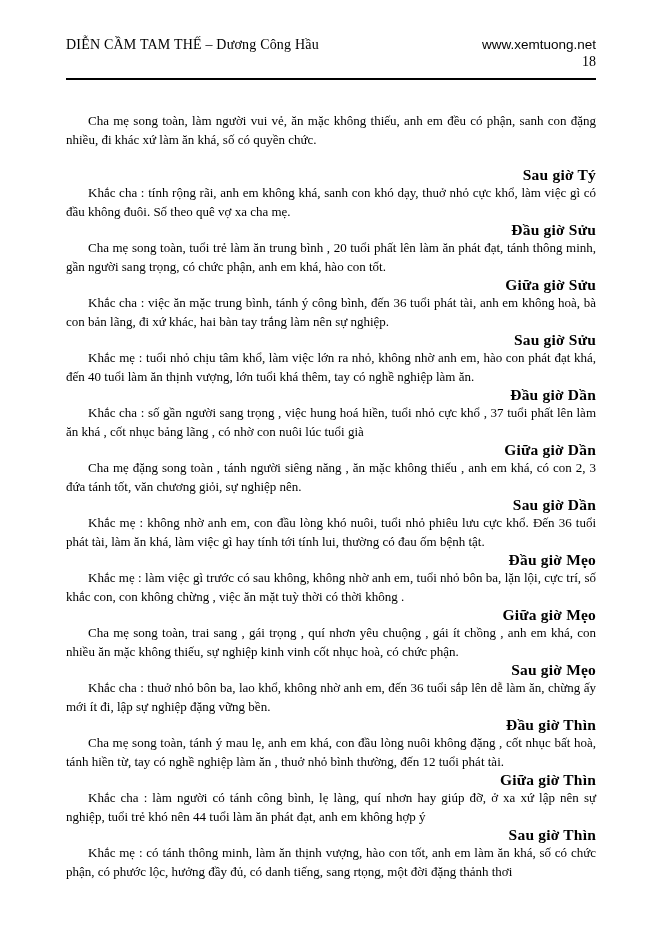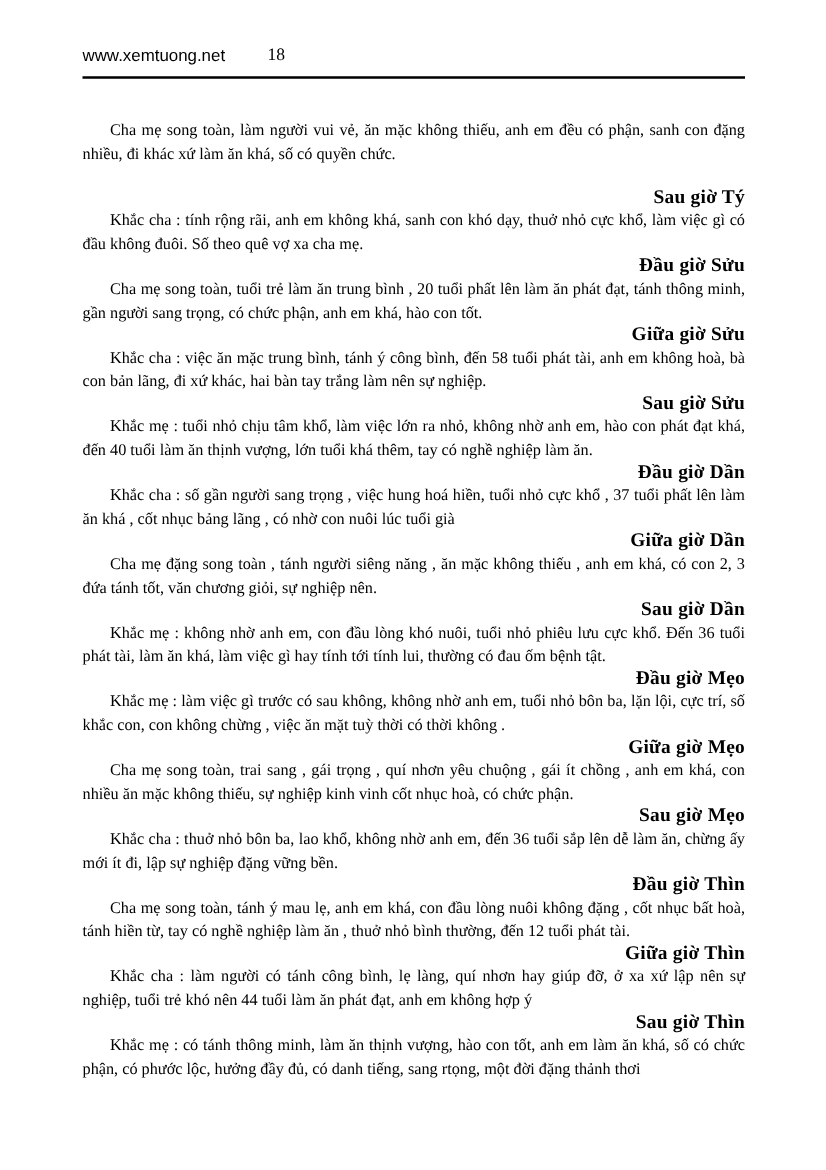--- a/index.html
+++ b/index.html
@@ -16,21 +16,21 @@
   }
   .header-row {
     display: flex;
     justify-content: space-between;
     align-items: baseline;
     font-size: 14px; line-height: 17px;
     padding-bottom: 8px;
     border-bottom: 2px solid #000;
   }
   .header-title { letter-spacing: 0.2px; white-space: nowrap; }
-  .header-right { display: flex; align-items: flex-end; }
+  .header-right { display: flex; align-items: flex-end; flex-direction: column; }
   .header-site {
     font-family: "Liberation Sans", "DejaVu Sans", sans-serif;
     font-size: 13.5px;
   }
   .header-pageno { margin-left: 34px; font-size: 14px; }
   .content { }
   .content p {
     margin: 0;
     font-size: 13px;
     line-height: 19px;
@@ -46,20 +46,21 @@
     font-weight: bold;
     letter-spacing: 0.2px;
   }
 </style>
 </head>
 <body>
 
 <div class="page">
 
   <div class="header-row">
+    <span class="header-title">DIỄN CẦM TAM THẾ – Dương Công Hầu</span>
     <span class="header-right">
       <span class="header-site">www.xemtuong.net</span>
       <span class="header-pageno">18</span>
     </span>
   </div>
 
   <div class="content">
     <p class="intro">Cha mẹ song toàn, làm người vui vẻ, ăn mặc không thiếu, anh em đều có phận, sanh con đặng nhiều, đi khác xứ làm ăn khá, số có quyền chức.</p>
 
     <section>
@@ -67,21 +68,21 @@
       <p>Khắc cha : tính rộng rãi, anh em không khá, sanh con khó dạy, thuở nhỏ cực khổ, làm việc gì có đầu không đuôi. Số theo quê vợ xa cha mẹ.</p>
     </section>
 
     <section>
       <h2 class="section-heading">Đầu giờ Sửu</h2>
       <p>Cha mẹ song toàn, tuổi trẻ làm ăn trung bình , 20 tuổi phất lên làm ăn phát đạt, tánh thông minh, gần người sang trọng, có chức phận, anh em khá, hào con tốt.</p>
     </section>
 
     <section>
       <h2 class="section-heading">Giữa giờ Sửu</h2>
-      <p>Khắc cha : việc ăn mặc trung bình, tánh ý công bình, đến 58 tuổi phát tài, anh em không hoà, bà con bản lãng, đi xứ khác, hai bàn tay trắng làm nên sự nghiệp.</p>
+      <p>Khắc cha : việc ăn mặc trung bình, tánh ý công bình, đến 36 tuổi phát tài, anh em không hoà, bà con bản lãng, đi xứ khác, hai bàn tay trắng làm nên sự nghiệp.</p>
     </section>
 
     <section>
       <h2 class="section-heading">Sau giờ Sửu</h2>
       <p>Khắc mẹ : tuổi nhỏ chịu tâm khổ, làm việc lớn ra nhỏ, không nhờ anh em, hào con phát đạt khá, đến 40 tuổi làm ăn thịnh vượng, lớn tuổi khá thêm, tay có nghề nghiệp làm ăn.</p>
     </section>
 
     <section>
       <h2 class="section-heading">Đầu giờ Dần</h2>
       <p>Khắc cha : số gần người sang trọng , việc hung hoá hiền, tuổi nhỏ cực khổ , 37 tuổi phất lên làm ăn khá , cốt nhục bảng lãng , có nhờ con nuôi lúc tuổi già</p>

